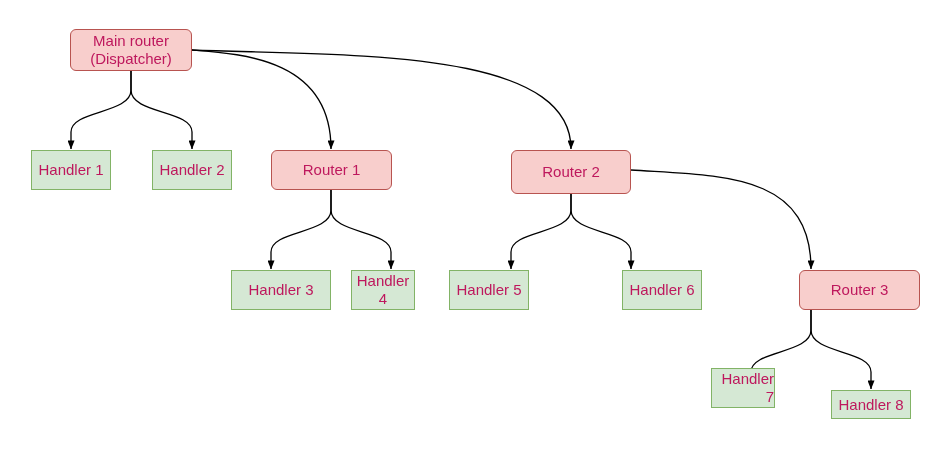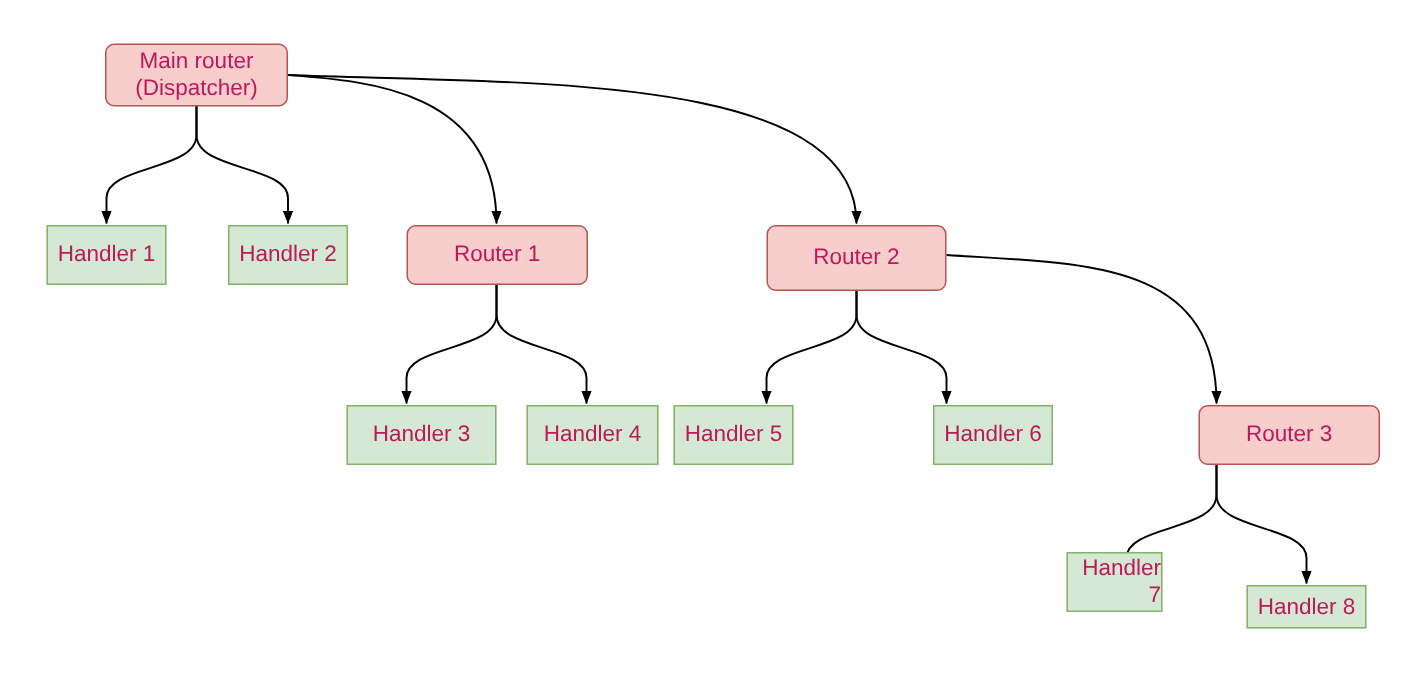--- a/index.html
+++ b/index.html
@@ -90,21 +90,21 @@
   </div>
 
   <div class="node router" style="left:511px; top:150px; width:120px; height:44px;">
     <span>Router 2</span>
   </div>
 
   <div class="node handler" style="left:231px; top:270px; width:100px; height:40px;">
     <span>Handler 3</span>
   </div>
 
-  <div class="node handler" style="left:351px; top:270px; width:88px; height:40px;">
+  <div class="node handler" style="left:351px; top:270px; width:64px; height:40px;">
     <span>Handler 4</span>
   </div>
 
   <div class="node handler" style="left:449px; top:270px; width:80px; height:40px;">
     <span>Handler 5</span>
   </div>
 
   <div class="node handler" style="left:622px; top:270px; width:80px; height:40px;">
     <span>Handler 6</span>
   </div>

